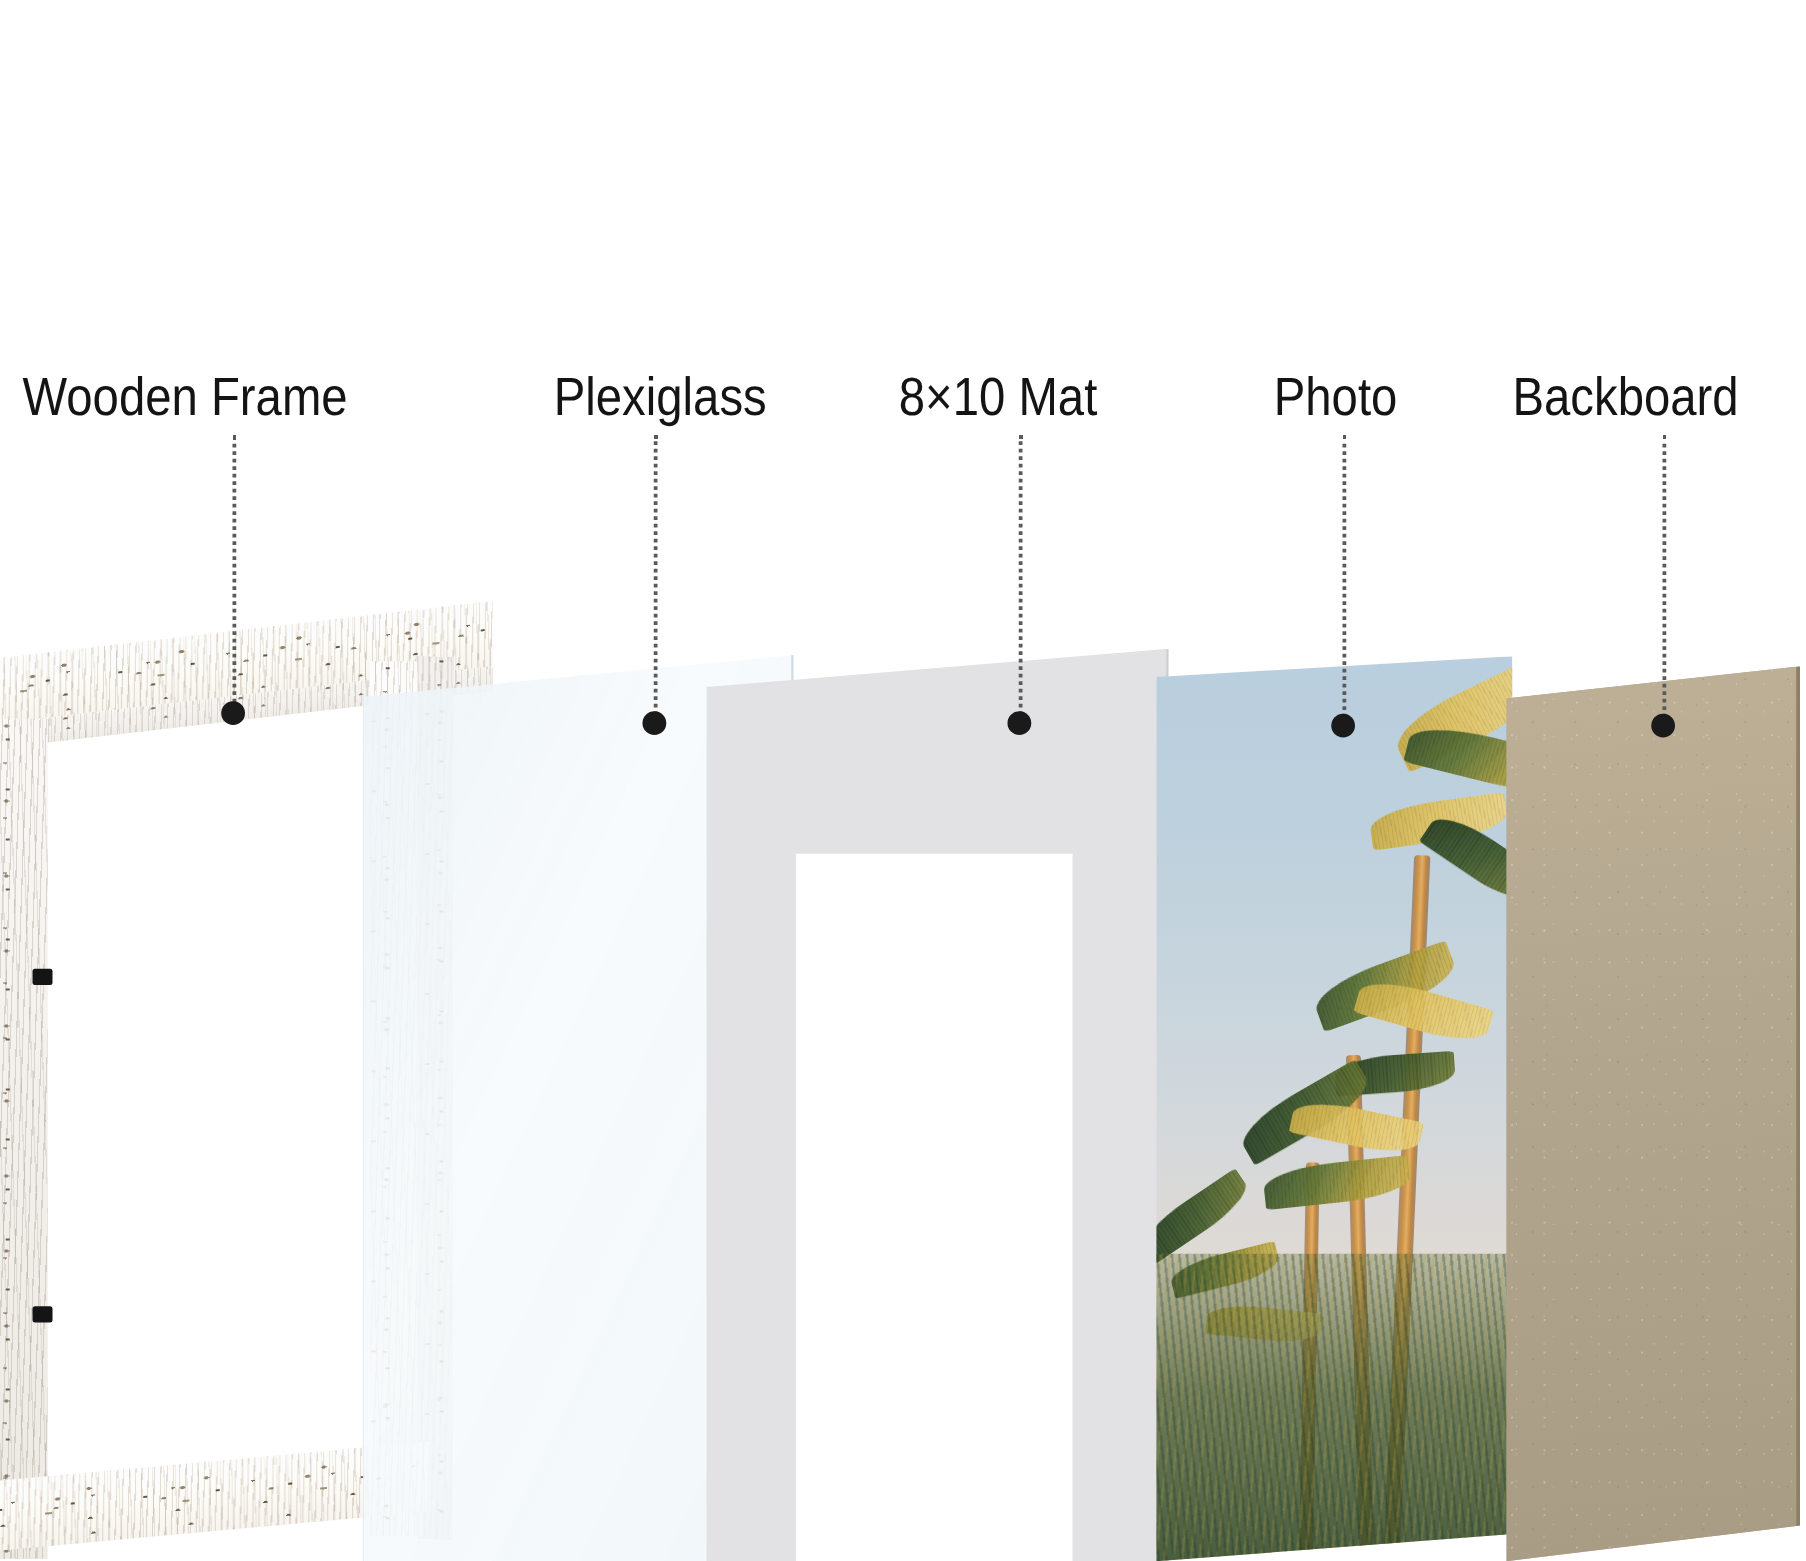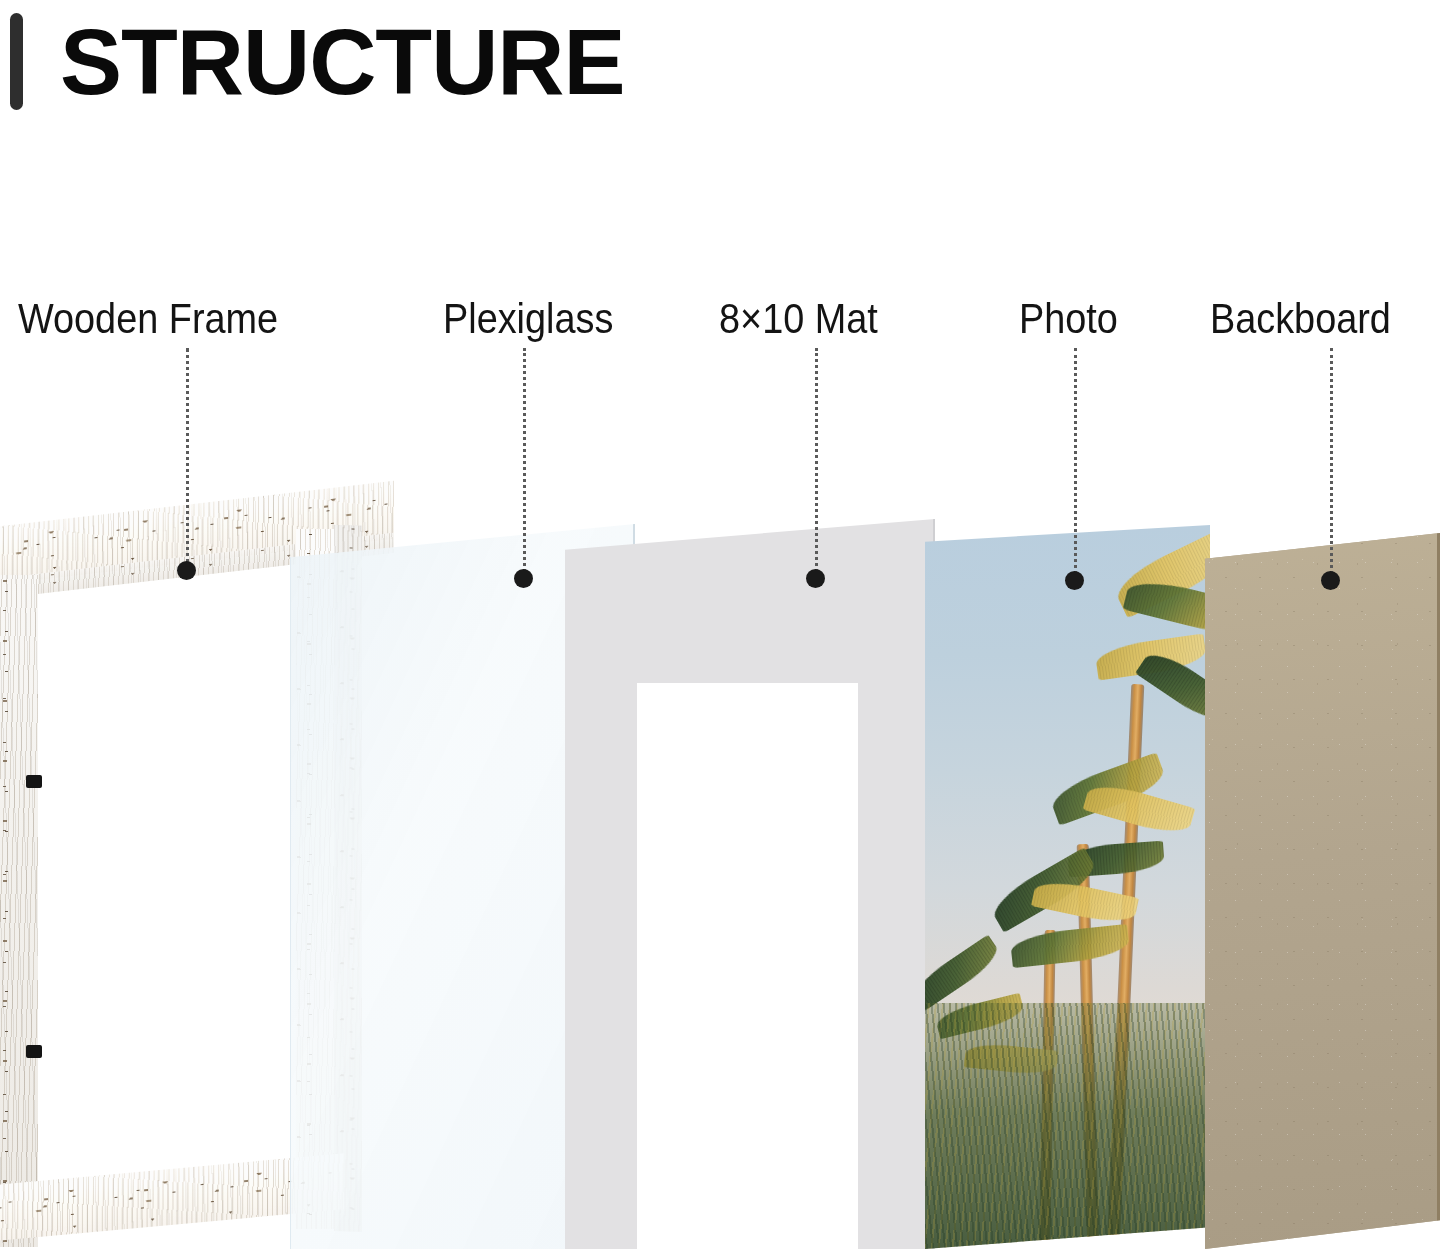--- a/index.html
+++ b/index.html
@@ -153,24 +153,20 @@
       linear-gradient(175deg, #bdb096 0%, #b2a58e 45%, #a99c85 100%);
     background-size: 26px 26px, 34px 34px, 22px 22px, 40px 40px, 30px 30px, auto;
     border-right:3px solid #8f7f63;
   }
 </style>
 </head>
 <body>
 
 <div id="stage">
 
-  <div class="title-row">
-    <div class="title-bar"></div>
-    <div class="title-text">STRUCTURE</div>
-  </div>
 
   <div class="label" style="left:18px;">Wooden Frame</div>
   <div class="label" style="left:443px;">Plexiglass</div>
   <div class="label" style="left:719px;">8×10 Mat</div>
   <div class="label" style="left:1019px;">Photo</div>
   <div class="label" style="left:1210px;">Backboard</div>
 
   <div class="layer" id="frame-layer">
 
     <div class="wood-rail" style="left:-6px; top:22px; width:400px; height:58px;

